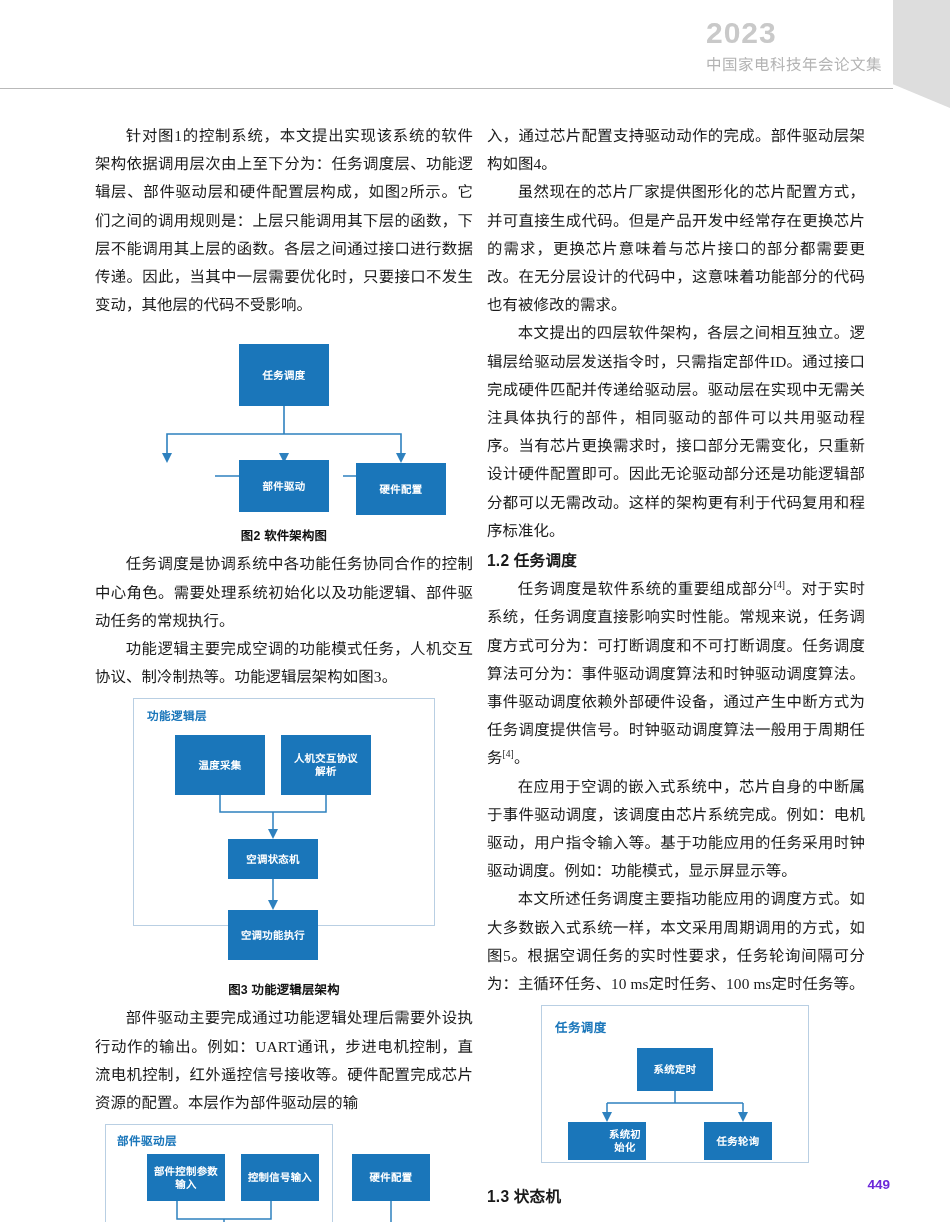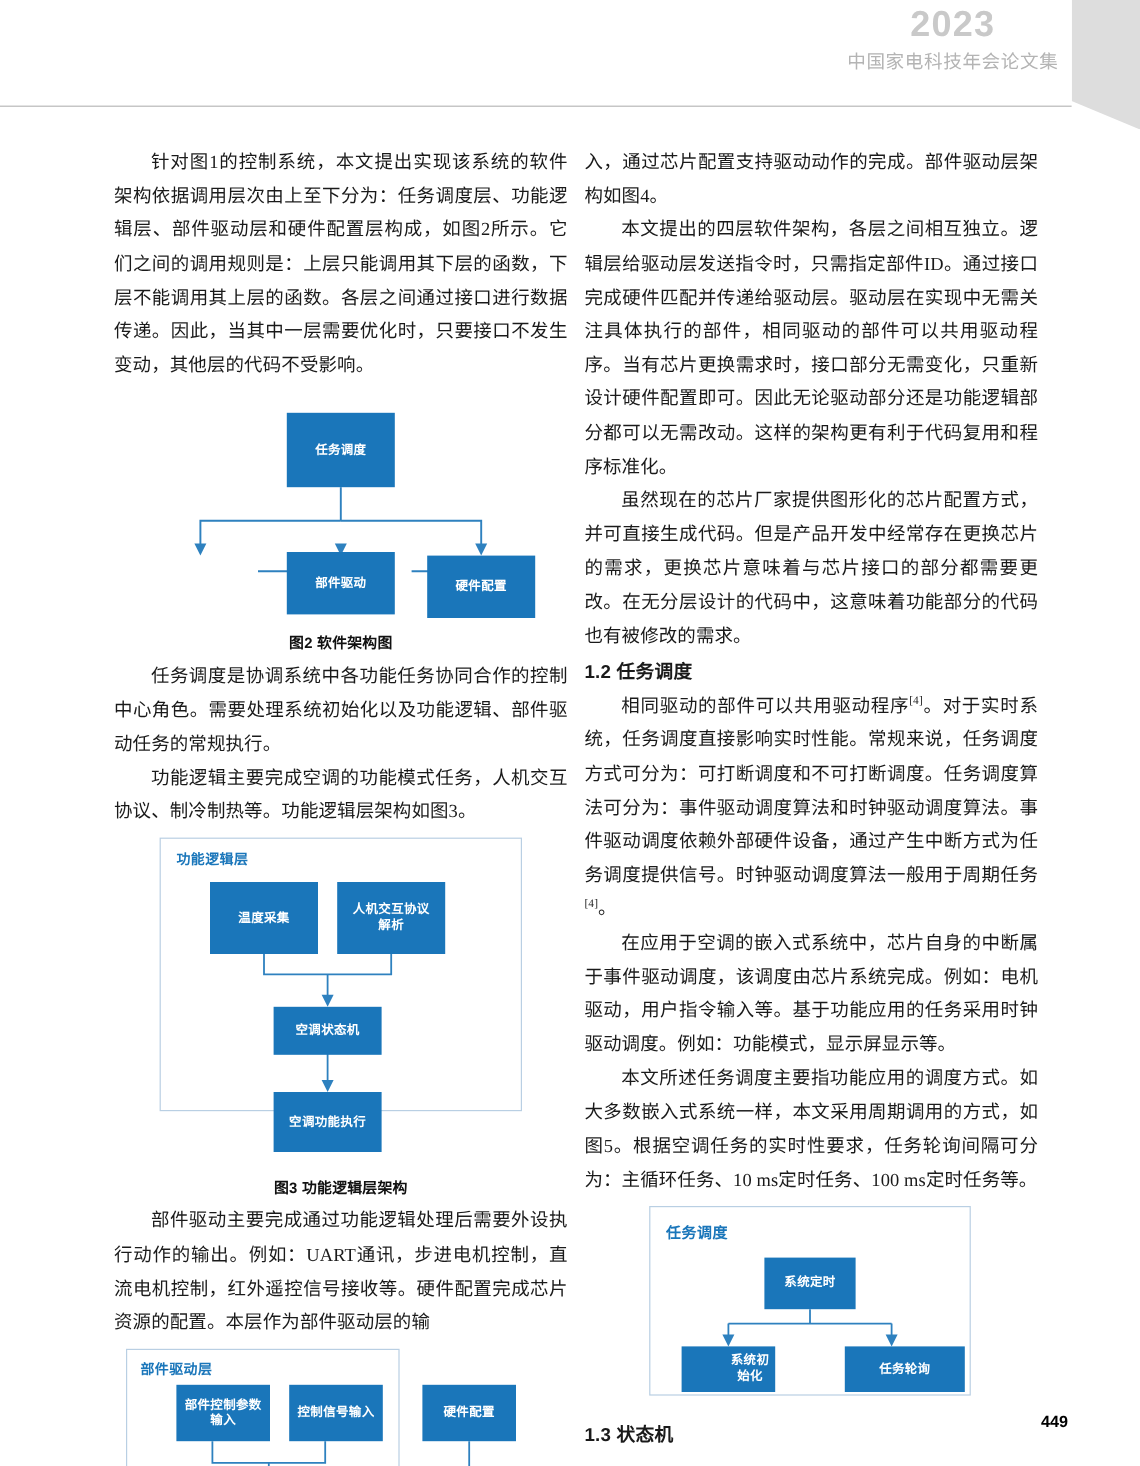--- a/index.html
+++ b/index.html
@@ -28,22 +28,22 @@
     top: 0;
     right: 0;
     width: 57px;
     height: 108px;
     background: #dddddd;
     clip-path: polygon(0 0, 100% 0, 100% 100%, 0 78%);
   }
   .header-text {
     position: absolute;
     right: 68px;
-    top: 6px;
-    text-align: center;
+    top: 18px;
+    text-align: left;
   }
   .header-year {
     font-family: "Liberation Sans", sans-serif;
     font-size: 30px;
     font-weight: bold;
     color: #c9c9c9;
     letter-spacing: 1px;
     line-height: 1;
   }
   .header-title {
@@ -144,21 +144,21 @@
   }
 
   
   .page-number {
     position: absolute;
     right: 60px;
     bottom: 30px;
     font-family: "Liberation Sans", sans-serif;
     font-size: 13.5px;
     font-weight: bold;
-    color: #000000;
+    color: #6d28d9;
   }
 </style>
 </head>
 <body>
 
 <div class="page-header">
   <div class="header-corner"></div>
   <div class="header-text">
     <div class="header-year">2023</div>
     <div class="header-title">中国家电科技年会论文集</div>
@@ -270,27 +270,27 @@
 
     </div>
 
   </div>
 
 </div>
 
 <div class="col col-right">
 
   <p class="para noindent">入，通过芯片配置支持驱动动作的完成。部件驱动层架构如图4。</p>
+  <p class="para">虽然现在的芯片厂家提供图形化的芯片配置方式，并可直接生成代码。但是产品开发中经常存在更换芯片的需求，更换芯片意味着与芯片接口的部分都需要更改。在无分层设计的代码中，这意味着功能部分的代码也有被修改的需求。</p>
   <p class="para">本文提出的四层软件架构，各层之间相互独立。逻辑层给驱动层发送指令时，只需指定部件ID。通过接口完成硬件匹配并传递给驱动层。驱动层在实现中无需关注具体执行的部件，相同驱动的部件可以共用驱动程序。当有芯片更换需求时，接口部分无需变化，只重新设计硬件配置即可。因此无论驱动部分还是功能逻辑部分都可以无需改动。这样的架构更有利于代码复用和程序标准化。</p>
-  <p class="para">虽然现在的芯片厂家提供图形化的芯片配置方式，并可直接生成代码。但是产品开发中经常存在更换芯片的需求，更换芯片意味着与芯片接口的部分都需要更改。在无分层设计的代码中，这意味着功能部分的代码也有被修改的需求。</p>
 
   <h2 class="section">1.2 任务调度</h2>
 
   <p class="para">
-    <span>相同驱动的部件可以共用驱动程序</span><sup>[4]</sup><span>。对于实时系统，任务调度直接影响实时性能。常规来说，任务调度方式可分为：可打断调度和不可打断调度。任务调度算法可分为：事件驱动调度算法和时钟驱动调度算法。事件驱动调度依赖外部硬件设备，通过产生中断方式为任务调度提供信号。时钟驱动调度算法一般用于周期任务</span><sup>[4]</sup><span>。</span>
+    <span>任务调度是软件系统的重要组成部分</span><sup>[4]</sup><span>。对于实时系统，任务调度直接影响实时性能。常规来说，任务调度方式可分为：可打断调度和不可打断调度。任务调度算法可分为：事件驱动调度算法和时钟驱动调度算法。事件驱动调度依赖外部硬件设备，通过产生中断方式为任务调度提供信号。时钟驱动调度算法一般用于周期任务</span><sup>[4]</sup><span>。</span>
   </p>
 
   <p class="para">在应用于空调的嵌入式系统中，芯片自身的中断属于事件驱动调度，该调度由芯片系统完成。例如：电机驱动，用户指令输入等。基于功能应用的任务采用时钟驱动调度。例如：功能模式，显示屏显示等。</p>
   <p class="para">本文所述任务调度主要指功能应用的调度方式。如大多数嵌入式系统一样，本文采用周期调用的方式，如图5。根据空调任务的实时性要求，任务轮询间隔可分为：主循环任务、10 ms定时任务、100 ms定时任务等。</p>
 
   <div class="figure">
     <div class="diagram" style="width:378px;height:172px;">
       <div class="group-box" style="left:54px;top:0px;width:268px;height:158px;"></div>
       <div class="group-label" style="left:68px;top:12px;font-size:12.5px;">任务调度</div>
 
@@ -306,21 +306,21 @@
           <polygon points="256,117 251,107 261,107"></polygon>
         </g>
       </svg>
 
       <div class="node" style="left:150px;top:43px;width:76px;height:43px;">
         <span>系统定时</span>
       </div>
       <div class="node" style="left:81px;top:117px;width:78px;height:38px;padding-left:36px;">
         <span>系统初始化</span>
       </div>
-      <div class="node" style="left:217px;top:117px;width:100px;height:38px;">
+      <div class="node" style="left:217px;top:117px;width:68px;height:38px;">
         <span>任务轮询</span>
       </div>
     </div>
   </div>
 
   <h2 class="section">1.3 状态机</h2>
 
 </div>
 
 <div class="page-number">449</div>

